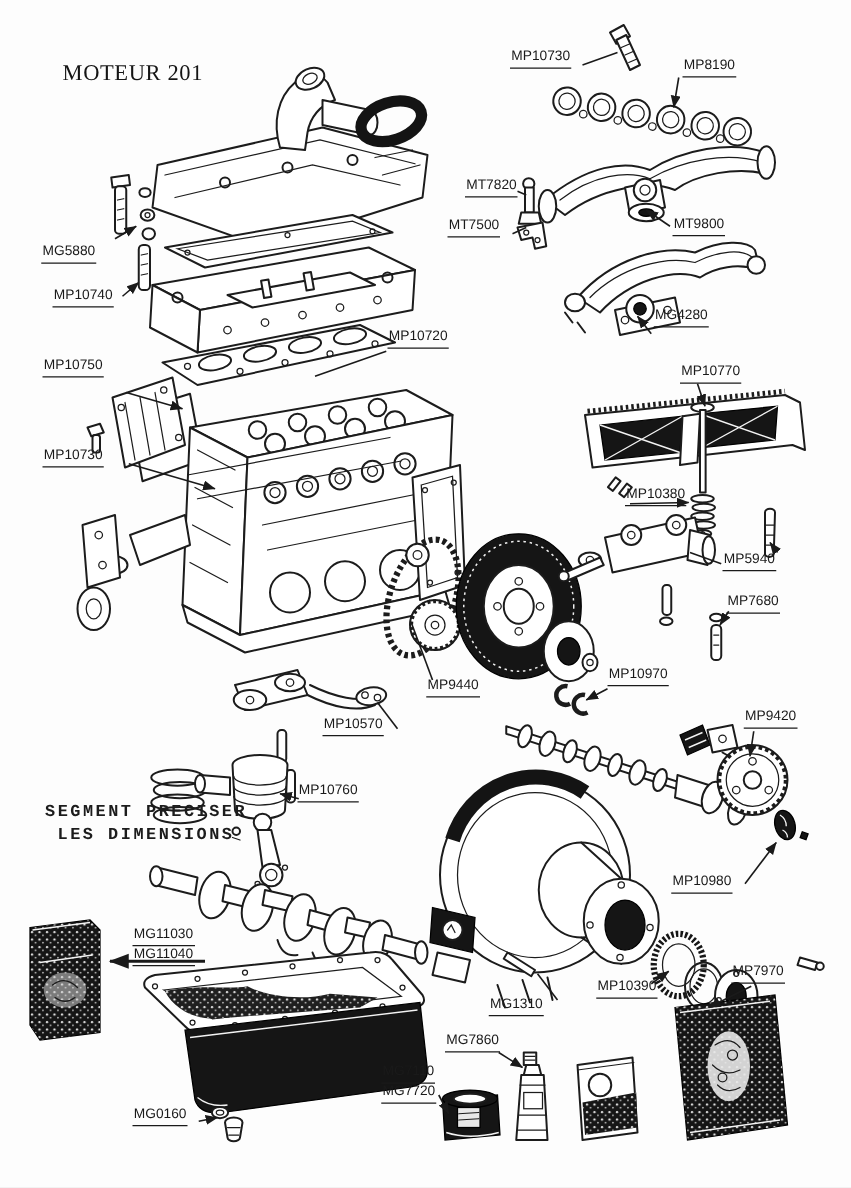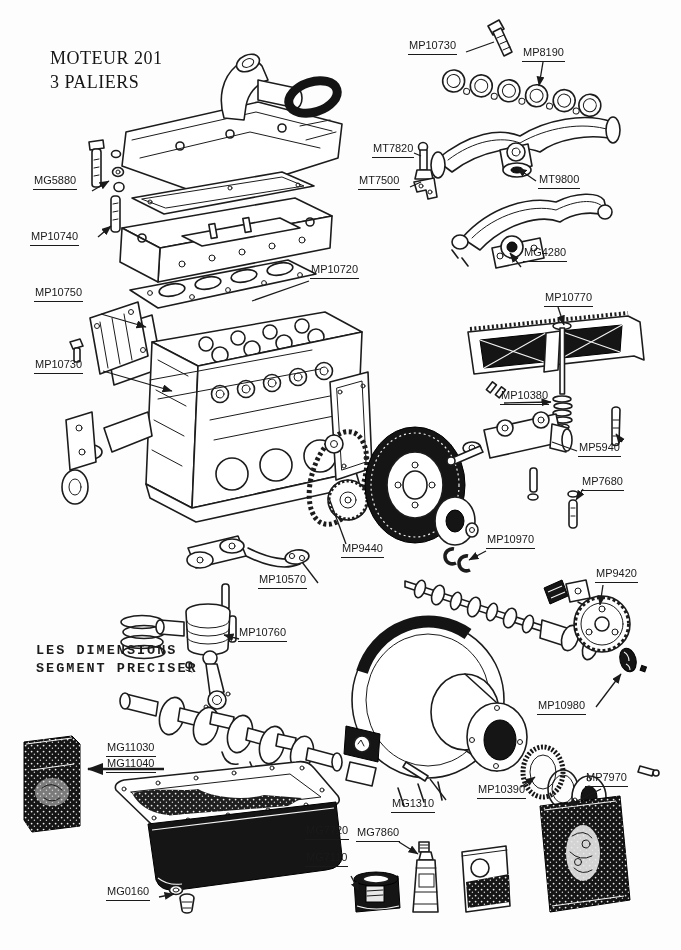--- a/index.html
+++ b/index.html
@@ -1,17 +1,17 @@
 <!DOCTYPE html>
 <html><head>
 <meta charset="utf-8">
 <style>
   html,body{margin:0;padding:0;background:#e9e9e9;}
   .page{position:relative;width:681px;height:950px;background:#fdfdfd;overflow:hidden;
-        font-family:"Liberation Sans",sans-serif;color:#1a1a1a;}
+        font-family:"Liberation Sans",sans-serif;color:#1a1a1a;text-align:center;}
   .art{position:absolute;left:0;top:0;}
   .lbl{position:absolute;font-size:11px;line-height:16px;color:#1a1a1a;white-space:nowrap;
        border-bottom:1.5px solid #1a1a1a;padding:0 1px 1px 1px;}
   .title{position:absolute;left:50px;top:46px;font-family:"Liberation Serif",serif;
          font-size:18px;line-height:24px;letter-spacing:.5px;color:#151515;}
   .note{position:absolute;left:36px;top:642px;font-family:"Liberation Mono",monospace;
         font-weight:bold;font-size:13.5px;line-height:18px;letter-spacing:2px;color:#1c1c1c;}
   
   .s{fill:none;stroke:#1c1c1c;stroke-width:1.6;stroke-linecap:round;stroke-linejoin:round;}
   .t{fill:none;stroke:#1c1c1c;stroke-width:1;stroke-linecap:round;}
@@ -526,35 +526,34 @@
     <path class="ld" d="M521,787 L535,777" marker-end="url(#arr)"></path>
     <path class="ld" d="M601,789 L567,806" marker-end="url(#arr)"></path>
     <path class="ld" d="M399,842 L418,854" marker-end="url(#arr)"></path>
     <path class="ld" d="M351,876 L359,891" marker-end="url(#arr)"></path>
     <path class="ld" d="M159,897 L174,894" marker-end="url(#arr)"></path>
   </g>
 </svg>
 
   <div class="title">
     <div>MOTEUR 201</div>
-    <div>3 PALIERS</div>
   </div>
 
   <div class="note">
+    <div>SEGMENT PRECISER</div>
     <div>LES DIMENSIONS</div>
-    <div>SEGMENT PRECISER</div>
   </div>
 
   <div class="lbl" style="left:408px;top:37px">MP10730</div>
-  <div class="lbl" style="left:522px;top:44px">MP8190</div>
+  <div class="lbl" style="left:546px;top:44px">MP8190</div>
   <div class="lbl" style="left:372px;top:140px">MT7820</div>
   <div class="lbl" style="left:358px;top:172px">MT7500</div>
   <div class="lbl" style="left:538px;top:171px">MT9800</div>
-  <div class="lbl" style="left:33px;top:172px">MG5880</div>
-  <div class="lbl" style="left:30px;top:228px">MP10740</div>
+  <div class="lbl" style="left:33px;top:193px">MG5880</div>
+  <div class="lbl" style="left:42px;top:228px">MP10740</div>
   <div class="lbl" style="left:310px;top:261px">MP10720</div>
   <div class="lbl" style="left:523px;top:244px">MG4280</div>
   <div class="lbl" style="left:544px;top:289px">MP10770</div>
   <div class="lbl" style="left:34px;top:284px">MP10750</div>
   <div class="lbl" style="left:34px;top:356px">MP10730</div>
   <div class="lbl" style="left:500px;top:387px">MP10380</div>
   <div class="lbl" style="left:578px;top:439px">MP5940</div>
   <div class="lbl" style="left:581px;top:473px">MP7680</div>
   <div class="lbl" style="left:341px;top:540px">MP9440</div>
   <div class="lbl" style="left:486px;top:531px">MP10970</div>
@@ -562,15 +561,15 @@
   <div class="lbl" style="left:595px;top:565px">MP9420</div>
   <div class="lbl" style="left:238px;top:624px">MP10760</div>
   <div class="lbl" style="left:537px;top:697px">MP10980</div>
   <div class="lbl" style="left:106px;top:739px">MG11030</div>
   <div class="lbl" style="left:106px;top:755px">MG11040</div>
   <div class="lbl" style="left:391px;top:795px">MG1310</div>
   <div class="lbl" style="left:477px;top:781px">MP10390</div>
   <div class="lbl" style="left:585px;top:769px">MP7970</div>
   <div class="lbl" style="left:356px;top:824px">MG7860</div>
   <div class="lbl" style="left:305px;top:849px">MG7110</div>
-  <div class="lbl" style="left:305px;top:822px">MG7720</div>
+  <div class="lbl" style="left:305px;top:865px">MG7720</div>
   <div class="lbl" style="left:106px;top:883px">MG0160</div>
 </div>
 
 </body></html>

